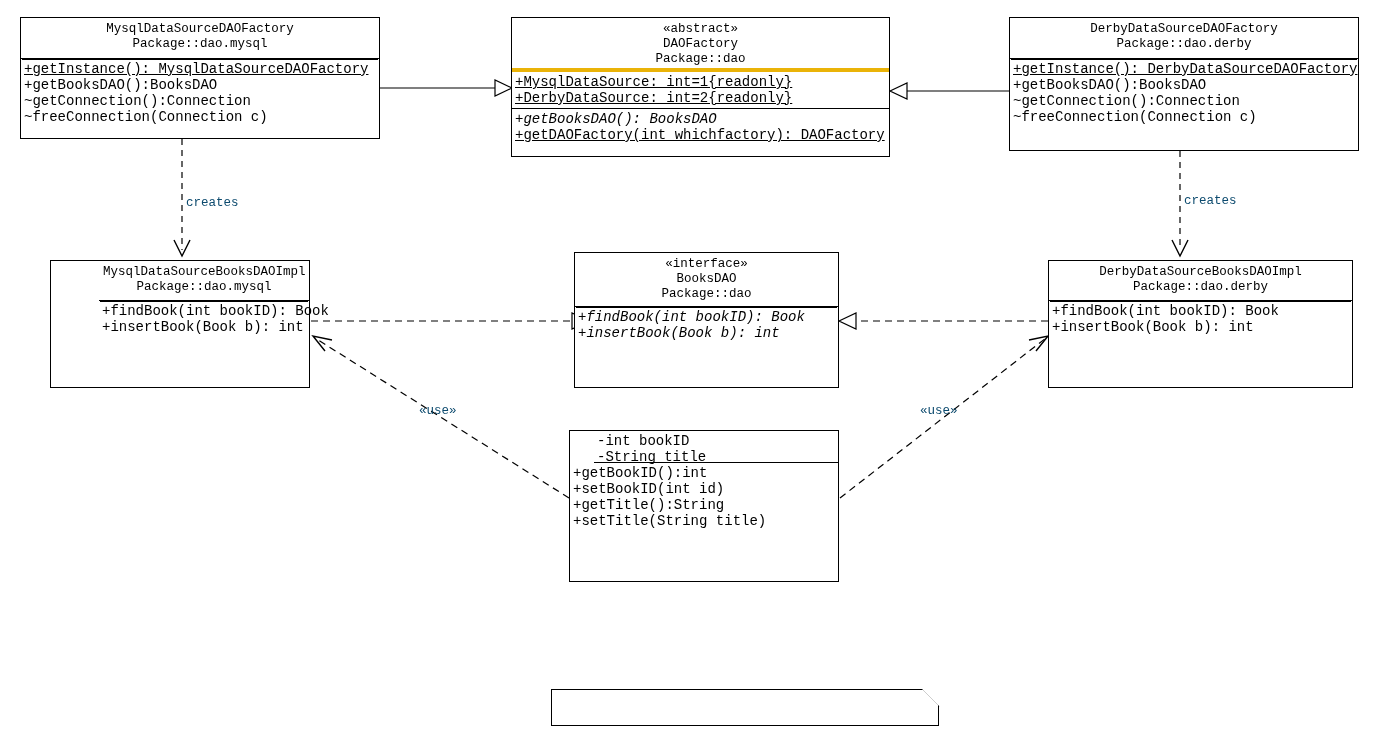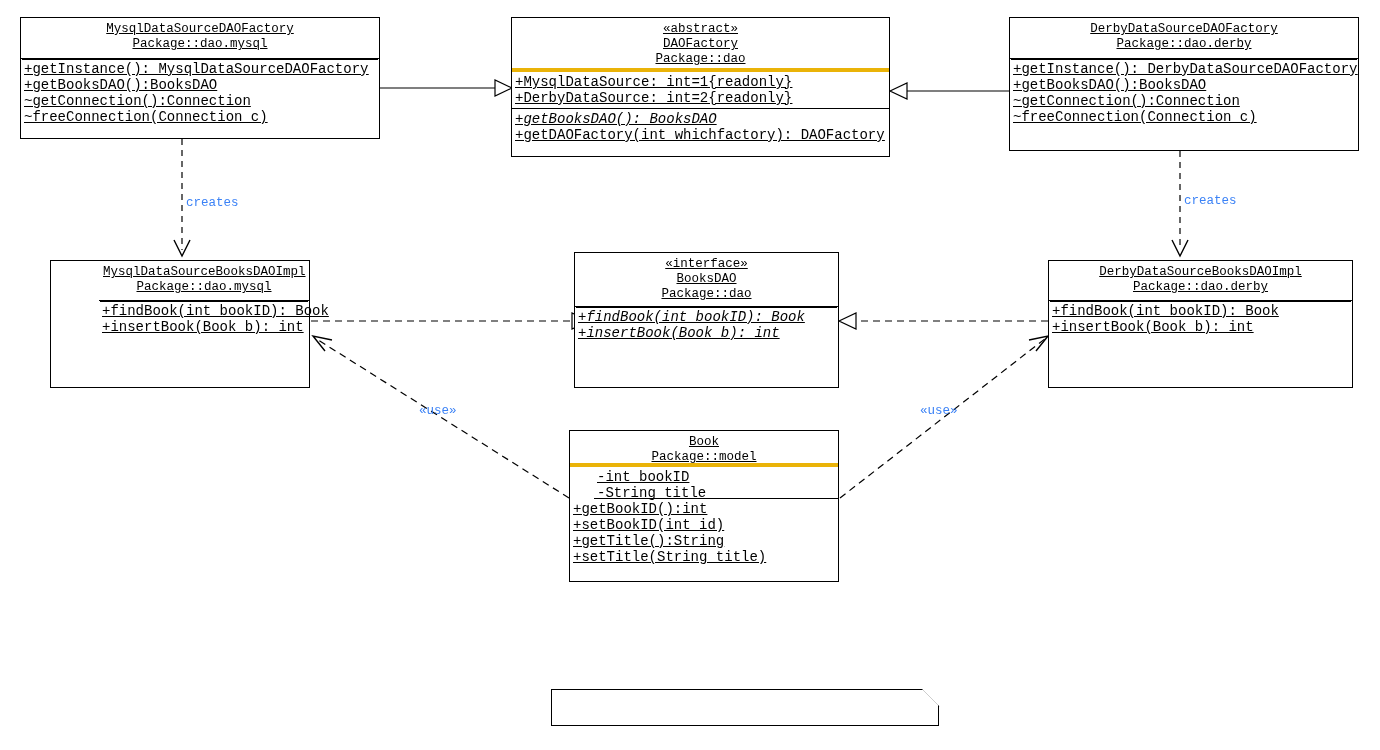--- a/index.html
+++ b/index.html
@@ -18,21 +18,20 @@
     background: #ffffff;
     overflow: hidden;
   }
 
   
   .uml-class {
     position: absolute;
     box-sizing: border-box;
     border: 1px solid #000;
     background: #ffffff;
-    text-decoration: underline;
   }
   .cls-header {
     box-sizing: border-box;
     text-align: center;
     padding: 4px 4px 4px 4px;
     line-height: 15px;
     font-size: 12.5px;
     border-bottom: 4px solid #eab308;
   }
   .cls-header.dbl {
@@ -52,21 +51,21 @@
   .stereotype { display: block; }
   .cls-name { display: block; }
   .cls-pkg { display: block; }
   .member { display: block; white-space: pre; }
   .member.static { text-decoration: underline; }
   .member.abstract { font-style: italic; }
   .edge-label {
     position: absolute;
     font-size: 12.5px;
     line-height: 14px;
-    color: #3b82f6;
+    color: #0c4a6e;
     background: transparent;
     white-space: nowrap;
   }
   .svg-layer {
     position: absolute;
     left: 0; top: 0;
     width: 1380px; height: 750px;
     pointer-events: none;
   }
 
@@ -192,24 +191,20 @@
       <span class="cls-name">DerbyDataSourceBooksDAOImpl</span>
       <span class="cls-pkg">Package::dao.derby</span>
     </div>
     <div class="cls-compartment">
       <span class="member">+findBook(int bookID): Book</span>
       <span class="member">+insertBook(Book b): int</span>
     </div>
   </div>
 
   <div class="uml-class" style="left:569px; top:430px; width:270px; height:152px;">
-    <div class="cls-header" style="height:36px;">
-      <span class="cls-name">Book</span>
-      <span class="cls-pkg">Package::model</span>
-    </div>
     <div class="cls-compartment bordered" style="height:32px;margin-left:24px;">
       <span class="member">-int bookID</span>
       <span class="member">-String title</span>
     </div>
     <div class="cls-compartment">
       <span class="member">+getBookID():int</span>
       <span class="member">+setBookID(int id)</span>
       <span class="member">+getTitle():String</span>
       <span class="member">+setTitle(String title)</span>
     </div>

